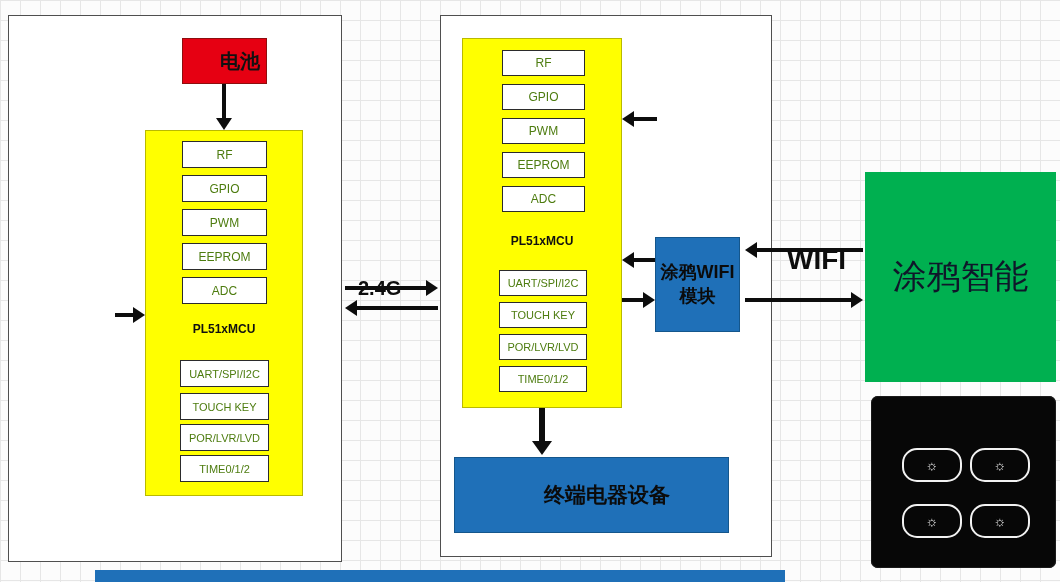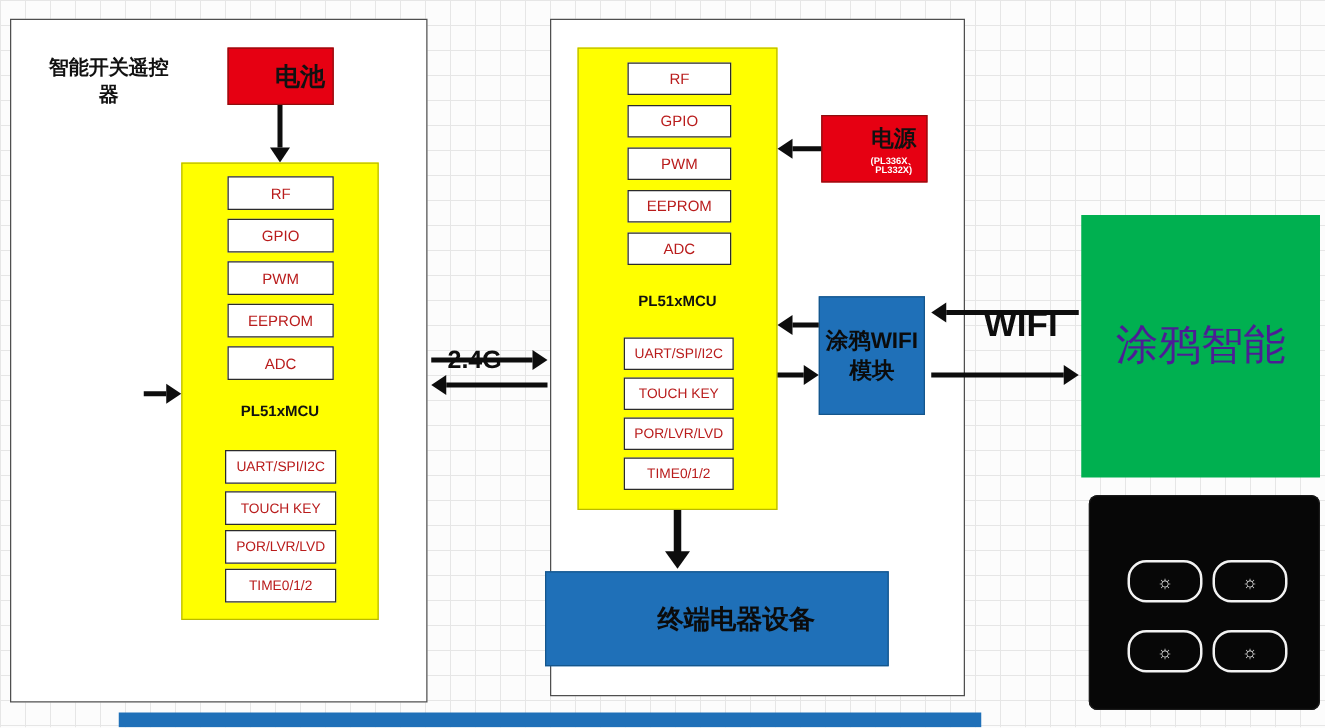--- a/index.html
+++ b/index.html
@@ -12,53 +12,52 @@
       linear-gradient(90deg,#e6e6e6 1px, transparent 1px);
     background-size:20px 20px;
   }
   .panel{position:absolute;background:#ffffff;border:1px solid #4f4f4f;}
   .panel-title{position:absolute;font-weight:bold;color:#111;font-size:16px;line-height:1.35;text-align:center;}
   .box{position:absolute;display:flex;align-items:center;justify-content:center;text-align:center;box-sizing:border-box;padding-left:31px;}
   .red-box{background:#e60012;border:1px solid #8e0e0e;color:#111;font-weight:bold;}
   .blue-box{background:#1f70b8;border:1px solid #14568c;color:#0b0b0b;font-weight:bold;}
   .yellow-box{position:absolute;background:#ffff00;border:1px solid #b9b900;box-sizing:border-box;}
   .blk{position:absolute;height:27px;background:#ffffff;border:1px solid #2b2b2b;box-sizing:border-box;
-       display:flex;align-items:center;justify-content:center;font-size:12px;color:#b91c1c;}
+       display:flex;align-items:center;justify-content:center;font-size:12px;color:#4d7c0f;}
   .blk.small{font-size:11px;}
   .mcu-name{position:absolute;font-weight:bold;font-size:12px;color:#111;text-align:center;}
   .link-label{position:absolute;font-weight:bold;color:#0d0d0d;margin-top:32px;}
   
   .shaft-h{position:absolute;height:4px;background:#0d0d0d;}
   .shaft-h.right::after{content:"";position:absolute;right:-12px;top:50%;transform:translateY(-50%);
     width:0;height:0;border-top:8px solid transparent;border-bottom:8px solid transparent;border-left:12px solid #0d0d0d;}
   .shaft-h.left::before{content:"";position:absolute;left:-12px;top:50%;transform:translateY(-50%);
     width:0;height:0;border-top:8px solid transparent;border-bottom:8px solid transparent;border-right:12px solid #0d0d0d;}
   .shaft-v{position:absolute;width:4px;background:#0d0d0d;}
   .shaft-v.down::after{content:"";position:absolute;bottom:-12px;left:50%;transform:translateX(-50%);
     width:0;height:0;border-left:8px solid transparent;border-right:8px solid transparent;border-top:12px solid #0d0d0d;}
   .shaft-v.thick{width:6px;}
   .shaft-v.thick.down::after{border-left-width:10px;border-right-width:10px;border-top-width:14px;}
   
   .green-box{position:absolute;background:#00b050;display:flex;flex-direction:column;align-items:center;justify-content:center;
-    color:#4c1d95;font-size:34px;line-height:1.45;}
+    color:#0f172a;font-size:34px;line-height:1.45;}
   
   .switch-panel{position:absolute;background:#070707;border-radius:7px;box-shadow:inset 0 0 0 1px #1a1a1a;}
   .switch-btn{position:absolute;width:56px;height:30px;border:2px solid #f2f2f2;border-radius:15px;
     display:flex;align-items:center;justify-content:center;color:#f2f2f2;font-size:14px;background:#070707;}
   .bottom-strip{position:absolute;background:#1f70b8;}
   .power-sub{font-size:7.5px;font-weight:bold;color:#ffffff;line-height:1;margin-top:2px;}
 </style>
 </head>
 <body>
 
 <div class="canvas">
 
   <div class="panel" style="left:8px;top:15px;width:332px;height:545px;"></div>
 
-  <div class="panel-title" style="left:32px;top:44px;width:110px;">智能开关遥控器</div>
 
   <div class="box red-box" style="left:182px;top:38px;width:85px;height:46px;font-size:20px;">电池</div>
 
   <div class="shaft-v down" style="left:222px;top:84px;height:34px;"></div>
 
   <div class="yellow-box" style="left:145px;top:130px;width:158px;height:366px;"></div>
 
   <div class="blk" style="left:182px;top:141px;width:85px;">RF</div>
   <div class="blk" style="left:182px;top:175px;width:85px;">GPIO</div>
   <div class="blk" style="left:182px;top:209px;width:85px;">PWM</div>
@@ -89,32 +88,28 @@
   <div class="blk" style="left:502px;top:152px;width:83px;height:26px;">EEPROM</div>
   <div class="blk" style="left:502px;top:186px;width:83px;height:26px;">ADC</div>
 
   <div class="mcu-name" style="left:462px;top:234px;width:160px;">PL51xMCU</div>
 
   <div class="blk small" style="left:499px;top:270px;width:88px;height:26px;">UART/SPI/I2C</div>
   <div class="blk small" style="left:499px;top:302px;width:88px;height:26px;">TOUCH KEY</div>
   <div class="blk small" style="left:499px;top:334px;width:88px;height:26px;">POR/LVR/LVD</div>
   <div class="blk small" style="left:499px;top:366px;width:88px;height:26px;">TIME0/1/2</div>
 
-  <div class="box red-box" style="left:657px;top:92px;width:85px;height:54px;font-size:18px;flex-direction:column;">
-    <span>电源</span>
-    <span class="power-sub">(PL336X、PL332X)</span>
-  </div>
   <div class="shaft-h left" style="left:634px;top:117px;width:23px;"></div>
 
   <div class="box blue-box" style="left:655px;top:237px;width:85px;height:95px;font-size:18px;line-height:1.3;padding:16px 4px;">涂鸦WIFI模块</div>
   <div class="shaft-h left" style="left:634px;top:258px;width:21px;"></div>
   <div class="shaft-h right" style="left:622px;top:298px;width:21px;"></div>
 
   <div class="shaft-v down thick" style="left:539px;top:408px;height:35px;"></div>
-  <div class="box blue-box" style="left:436px;top:457px;width:275px;height:76px;font-size:21px;">终端电器设备</div>
+  <div class="box blue-box" style="left:454px;top:457px;width:275px;height:76px;font-size:21px;">终端电器设备</div>
 
   <div class="link-label" style="left:787px;top:212px;font-size:28px;">WIFI</div>
   <div class="shaft-h left" style="left:757px;top:248px;width:106px;"></div>
   <div class="shaft-h right" style="left:745px;top:298px;width:106px;"></div>
 
   <div class="green-box" style="left:865px;top:172px;width:191px;height:210px;">
     <span>涂鸦智能</span>
   </div>
 
   <div class="switch-panel" style="left:871px;top:396px;width:185px;height:172px;">

